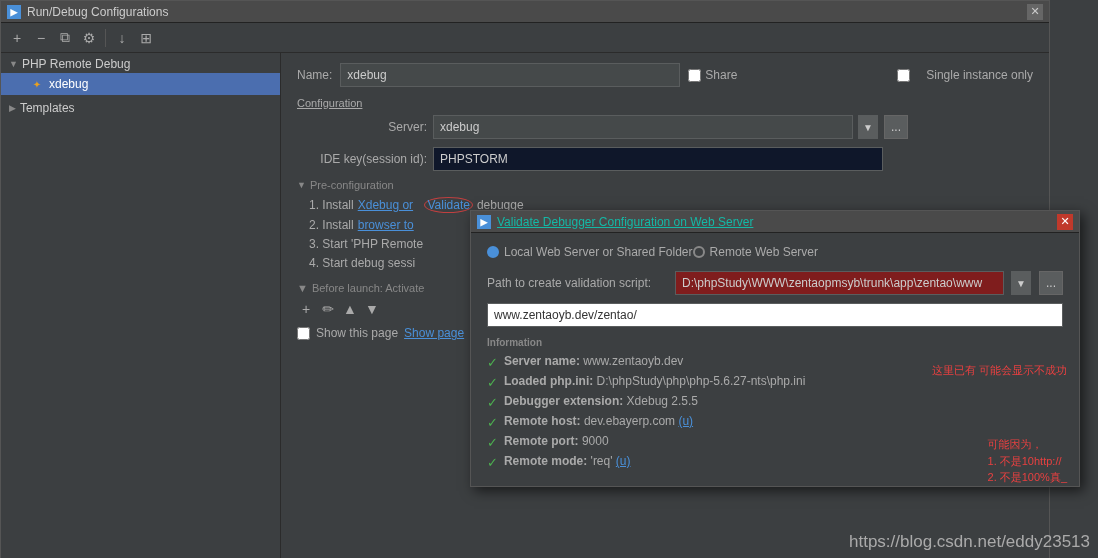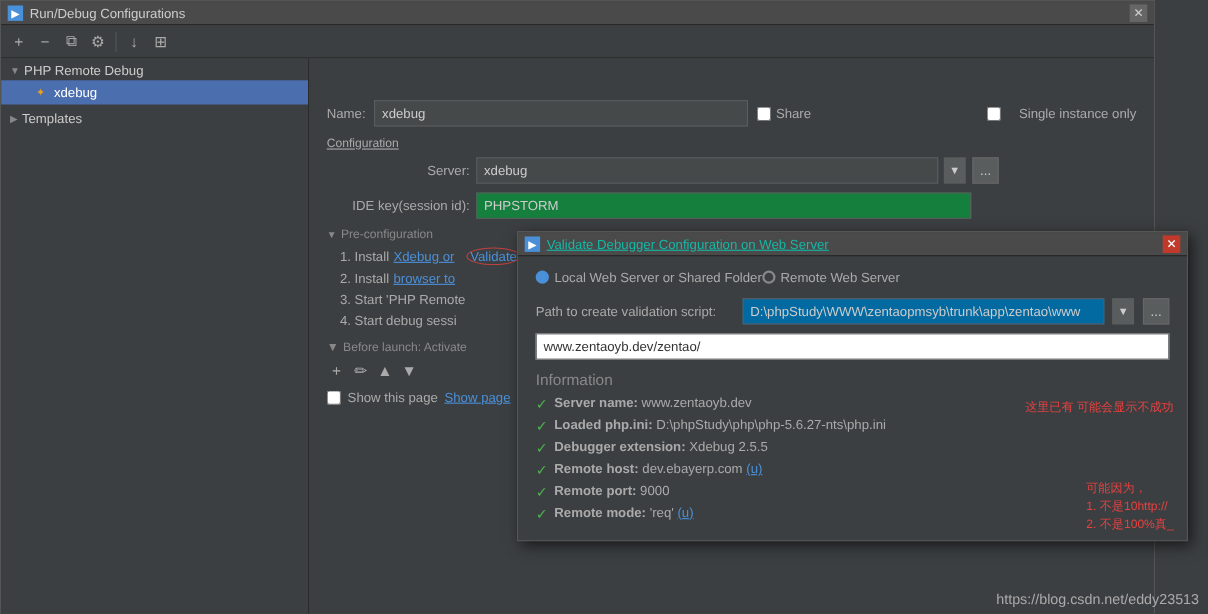--- a/index.html
+++ b/index.html
@@ -142,33 +142,32 @@
     }
     .form-label {
       color: #aaa;
       font-size: 12px;
       min-width: 130px;
       text-align: right;
     }
     .form-input {
       flex: 1;
       height: 24px;
-      background: #15803d;
+      background: #0f172a;
       border: 1px solid #5a5d5e;
       color: #ccc;
       padding: 2px 6px;
       font-size: 12px;
     }
 
     .name-row {
       display: flex;
       align-items: center;
       margin-bottom: 10px;
       gap: 8px;
-      margin-top: 28px;
     }
     .name-label {
       color: #aaa;
       font-size: 12px;
     }
     .name-input {
       width: 340px;
       height: 24px;
       background: #45494a;
       border: 1px solid #5a5d5e;
@@ -438,38 +437,39 @@
       margin-bottom: 8px;
     }
     .dialog-form-label {
       color: #aaa;
       font-size: 12px;
       min-width: 180px;
     }
     .dialog-form-input {
       flex: 1;
       height: 24px;
-      background: #0369a1;
+      background: #7f1d1d;
       border: 1px solid #5a5d5e;
       color: #ccc;
       padding: 2px 6px;
       font-size: 12px;
     }
     .dialog-form-input.url-input {
       background: #fff;
       color: #333;
     }
 
     .info-section {
       margin-top: 10px;
     }
     .info-title {
       color: #888;
-      font-size: 14px;
+      font-size: 10px;
       margin-bottom: 6px;
+      font-weight: bold;
     }
     .info-item {
       display: flex;
       align-items: flex-start;
       gap: 6px;
       margin-bottom: 4px;
       font-size: 12px;
       color: #aaa;
     }
     .info-check {
@@ -490,21 +490,21 @@
       color: #e84040;
       font-size: 11px;
       position: absolute;
     }
 
     .csdn-footer {
       position: absolute;
       bottom: 6px;
       right: 8px;
       color: #aaa;
-      font-size: 13px;
+      font-size: 17px;
     }
   </style>
 </head>
 <body>
 
 <div class="main-window">
 
   <div class="title-bar">
     <div class="title-bar-left">
       <span class="title-icon">▶</span>

